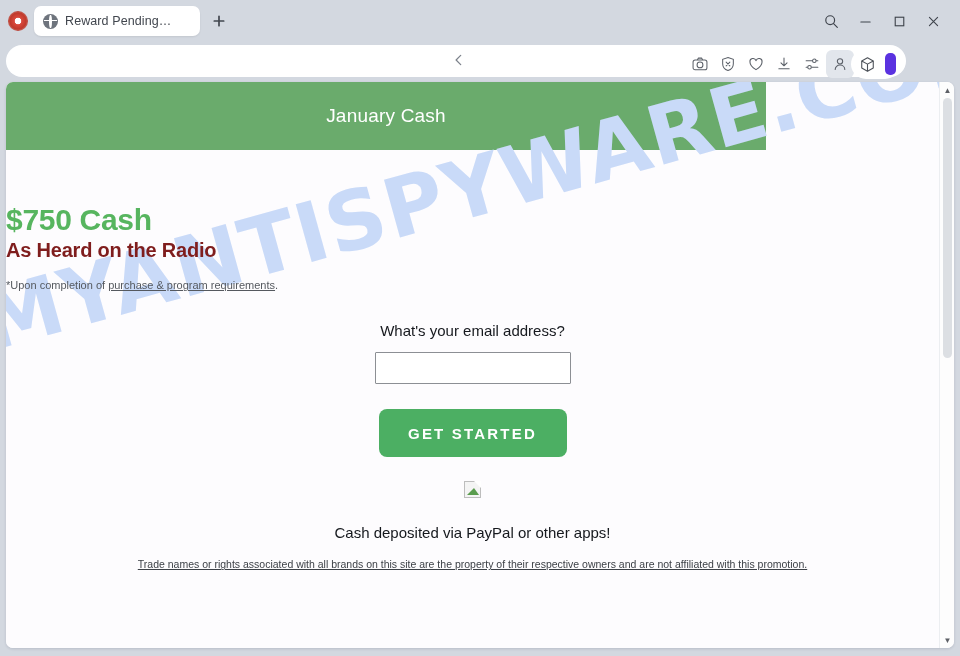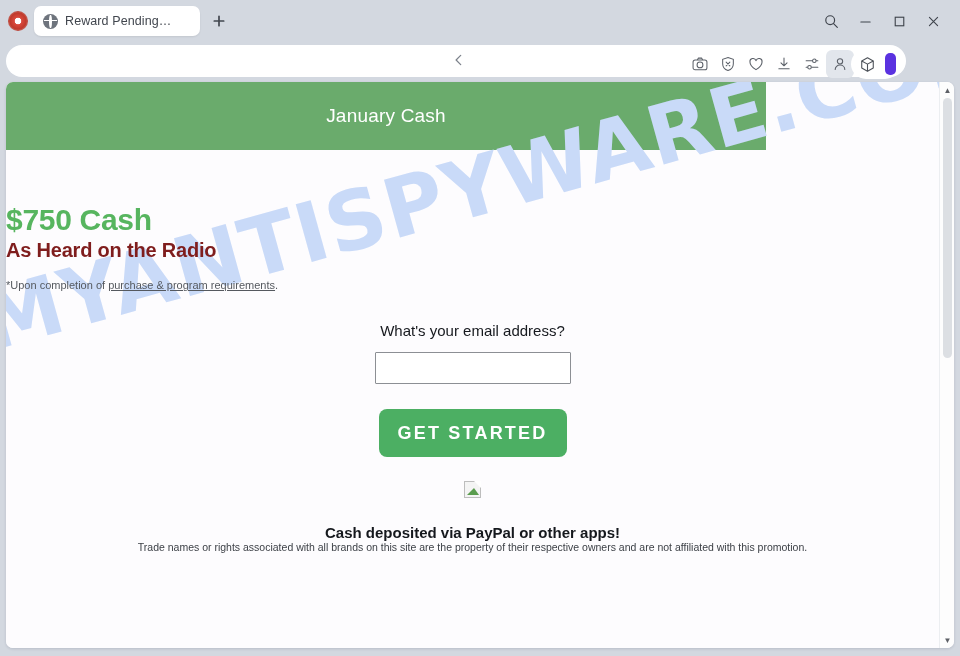--- a/index.html
+++ b/index.html
@@ -230,21 +230,21 @@
     outline: none;
   }
   #get-started-button {
     display: block;
     margin: 25px auto 0 auto;
     width: 188px; height: 48px;
     background: #4caf63;
     color: #ffffff;
     border: none;
     border-radius: 8px;
-    font-size: 18px;
+    font-size: 15px;
     font-weight: bold;
     letter-spacing: 2.2px;
     font-family: "Liberation Sans", sans-serif;
     cursor: pointer;
   }
 
   
   #broken-image {
     margin: 24px auto 0 auto;
     width: 17px; height: 17px;
@@ -265,28 +265,30 @@
     position: absolute; right: -1px; top: -1px;
     width: 0; height: 0;
     border-top: 7px solid #ffffff;
     border-left: 7px solid transparent;
   }
 
   #deposit-note {
     margin-top: 26px;
     text-align: center;
     font-size: 15px;
-    font-weight: bold;
+    font-weight: normal;
     color: #15181d;
   }
   #trade-names {
+    margin-top: 17px;
     text-align: center;
     font-size: 10.5px;
     color: #3d4147;
     padding: 0 30px;
+    text-decoration: underline;
   }
 
   
   #watermark {
     position: absolute;
     left: -36px; top: 196px;
     width: 1030px;
     transform: rotate(-15.5deg);
     transform-origin: left top;
     font-size: 82px;

